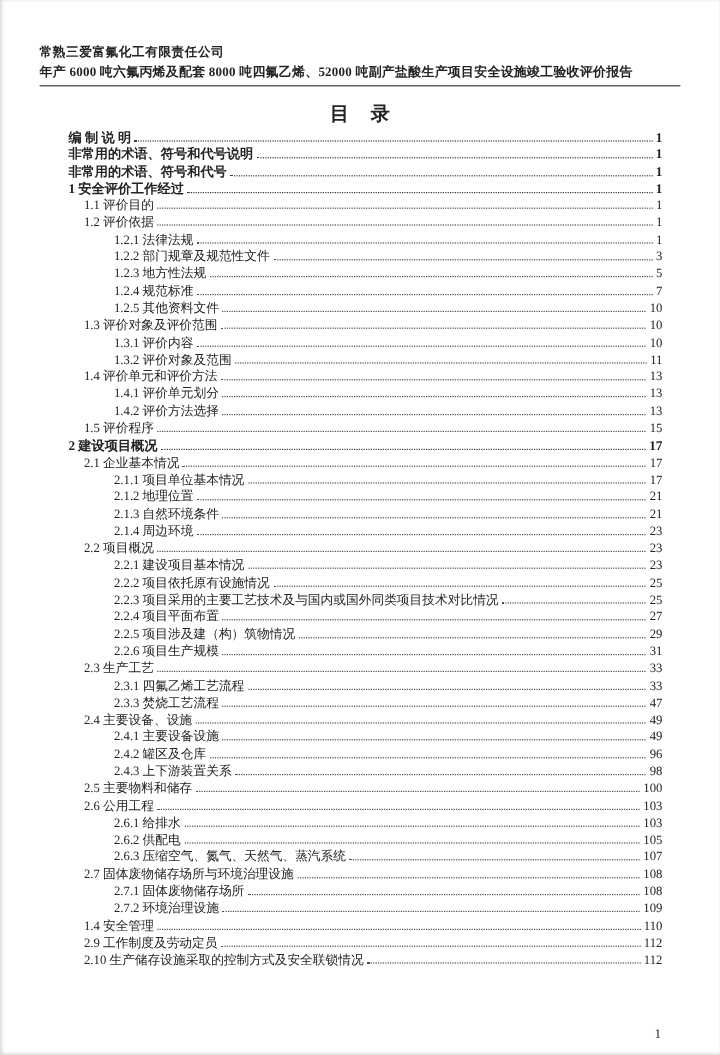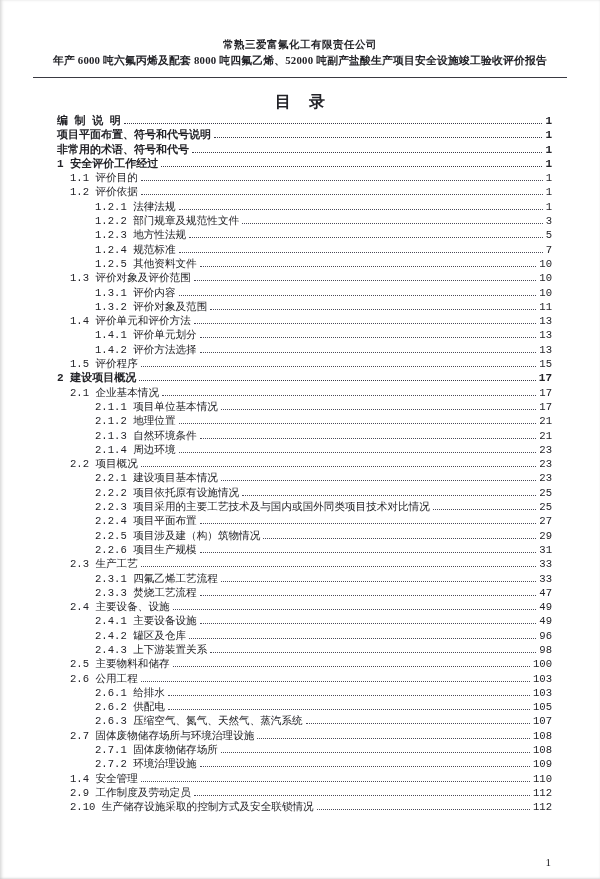--- a/index.html
+++ b/index.html
@@ -11,23 +11,23 @@
   }
   .page {
     position: relative;
     width: 600px; height: 879px;
     background: #ffffff;
     overflow: hidden;
     box-shadow: inset 2px 0 3px rgba(0,0,0,0.12), inset 0 -1px 2px rgba(0,0,0,0.08);
   }
   .header {
     margin: 38px 33px 0 33px;
-    text-align: center;
+    text-align: left;
     border-bottom: 1.2px solid #3a3a42;
-    padding-bottom: 9px;
+    padding-bottom: 3px;
   }
   .header-company {
     font-size: 10.5px;
     line-height: 14px;
     letter-spacing: 0.5px;
     font-weight: bold;
   }
   .header-report-title {
     font-size: 10.8px;
     line-height: 16px;
@@ -47,21 +47,20 @@
   .toc-list {
     margin: 3px 48px 0 57px;
   }
   .toc-row {
     display: flex;
     align-items: baseline;
     height: 14.3px;
     font-size: 10.6px;
     line-height: 14.3px;
     white-space: nowrap;
-    font-family: Liberation Mono, monospace;
   }
   .toc-row.bold { font-weight: bold; font-size: 11px; }
   .toc-row.level-1 { padding-left: 13px; }
   .toc-row.level-2 { padding-left: 38px; }
   .toc-label { flex: 0 0 auto; }
   .toc-leader {
     flex: 1 1 auto;
     border-bottom: 1.3px dotted #4a4a58;
     margin: 0 3px 3px 3px;
     min-width: 8px;
@@ -87,21 +86,21 @@
 
   <div class="toc-title">目 录</div>
 
   <div class="toc-list">
       <div class="toc-row level-0 bold">
         <span class="toc-label">编 制 说 明</span>
         <span class="toc-leader"></span>
         <span class="toc-page">1</span>
       </div>
       <div class="toc-row level-0 bold">
-        <span class="toc-label">项目平面布置、符号和代号说明</span>
+        <span class="toc-label">非常用的术语、符号和代号说明</span>
         <span class="toc-leader"></span>
         <span class="toc-page">1</span>
       </div>
       <div class="toc-row level-0 bold">
         <span class="toc-label">非常用的术语、符号和代号</span>
         <span class="toc-leader"></span>
         <span class="toc-page">1</span>
       </div>
       <div class="toc-row level-0 bold">
         <span class="toc-label">1 安全评价工作经过</span>

